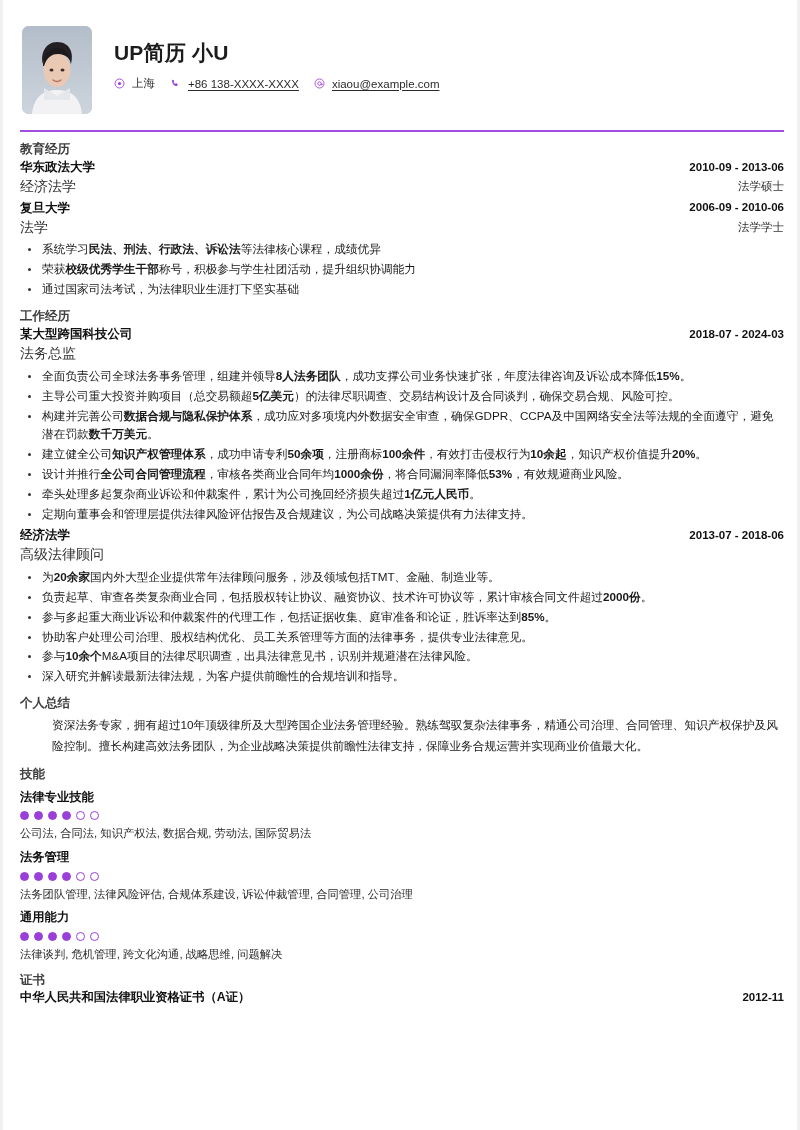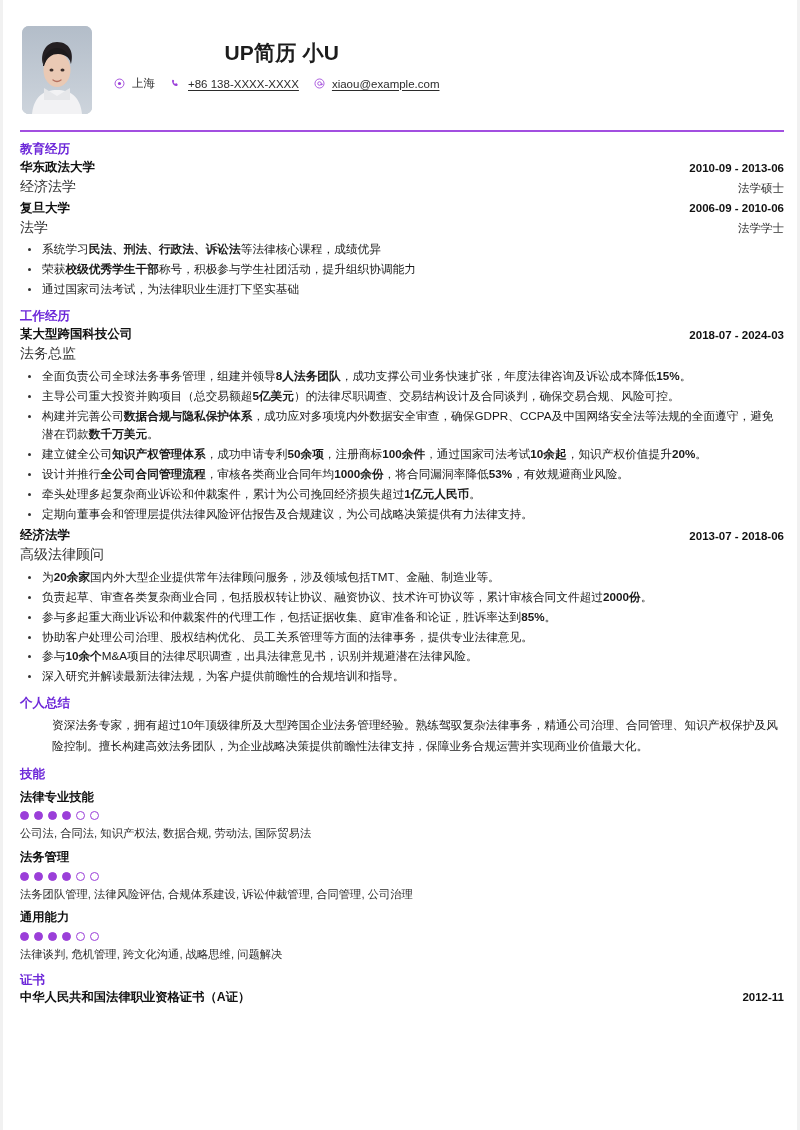--- a/index.html
+++ b/index.html
@@ -48,21 +48,20 @@
   .hdr-text {
     margin-left: 22px;
     padding-top: 14px;
   }
   .name {
     font-size: 21px;
     font-weight: 700;
     color: #1c1c1c;
     letter-spacing: 0.2px;
     line-height: 1.2;
-    text-align: center;
   }
   .contact {
     margin-top: 11px;
     display: flex;
     align-items: center;
     font-size: 11.5px;
     color: #2b2b2b;
     gap: 5px;
   }
   .contact .ci {
@@ -80,31 +79,31 @@
 
   .hr-top {
     height: 2px;
     background: #a24fe0;
     margin: 0 2px 0 6px;
   }
 
   
   .section { padding: 0 2px 0 6px; }
   .sec-title {
-    color: #6d28d9;
+    color: #404040;
     font-size: 12.5px;
     font-weight: 700;
     margin: 9px 0 1px 0;
     line-height: 1.3;
   }
   .entry { margin-bottom: 2px; }
   .entry-row {
     display: flex;
     justify-content: space-between;
-    align-items: flex-end;
+    align-items: center;
     line-height: 1.45;
   }
   .org {
     font-size: 12.5px;
     font-weight: 700;
     color: #111;
   }
   .date {
     font-size: 11.5px;
     font-weight: 700;
@@ -287,21 +286,21 @@
             <div class="date">2018-07 - 2024-03</div>
           </div>
           <div class="entry-row">
             <div class="sub">法务总监</div>
             <div class="sub-r"></div>
           </div>
           <ul class="bullets">
             <li><span>全面负责公司全球法务事务管理，组建并领导</span><b>8人法务团队</b><span>，成功支撑公司业务快速扩张，年度法律咨询及诉讼成本降低</span><b>15%</b><span>。</span></li>
             <li><span>主导公司重大投资并购项目（总交易额超</span><b>5亿美元</b><span>）的法律尽职调查、交易结构设计及合同谈判，确保交易合规、风险可控。</span></li>
             <li><span>构建并完善公司</span><b>数据合规与隐私保护体系</b><span>，成功应对多项境内外数据安全审查，确保GDPR、CCPA及中国网络安全法等法规的全面遵守，避免潜在罚款</span><b>数千万美元</b><span>。</span></li>
-            <li><span>建立健全公司</span><b>知识产权管理体系</b><span>，成功申请专利</span><b>50余项</b><span>，注册商标</span><b>100余件</b><span>，通过国家司法考试</span><b>10余起</b><span>，知识产权价值提升</span><b>20%</b><span>。</span></li>
+            <li><span>建立健全公司</span><b>知识产权管理体系</b><span>，成功申请专利</span><b>50余项</b><span>，注册商标</span><b>100余件</b><span>，有效打击侵权行为</span><b>10余起</b><span>，知识产权价值提升</span><b>20%</b><span>。</span></li>
             <li><span>设计并推行</span><b>全公司合同管理流程</b><span>，审核各类商业合同年均</span><b>1000余份</b><span>，将合同漏洞率降低</span><b>53%</b><span>，有效规避商业风险。</span></li>
             <li><span>牵头处理多起复杂商业诉讼和仲裁案件，累计为公司挽回经济损失超过</span><b>1亿元人民币</b><span>。</span></li>
             <li><span>定期向董事会和管理层提供法律风险评估报告及合规建议，为公司战略决策提供有力法律支持。</span></li>
           </ul>
         </div>
         <div class="entry">
           <div class="entry-row">
             <div class="org">经济法学</div>
             <div class="date">2013-07 - 2018-06</div>
           </div>

